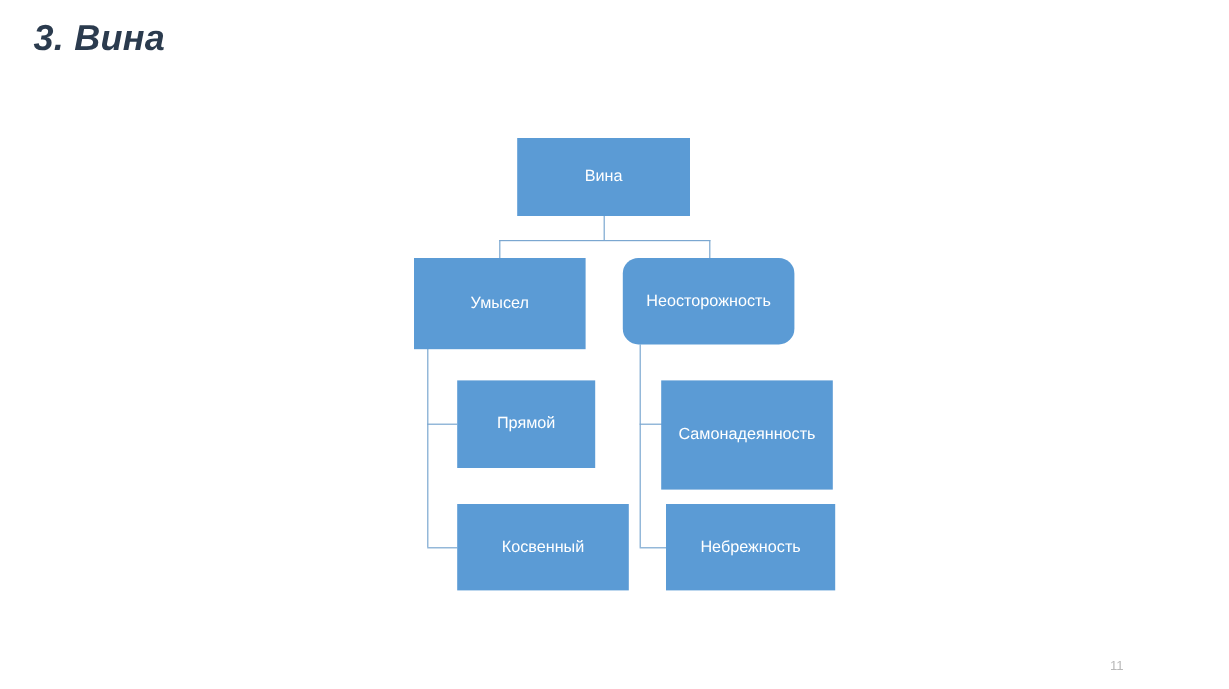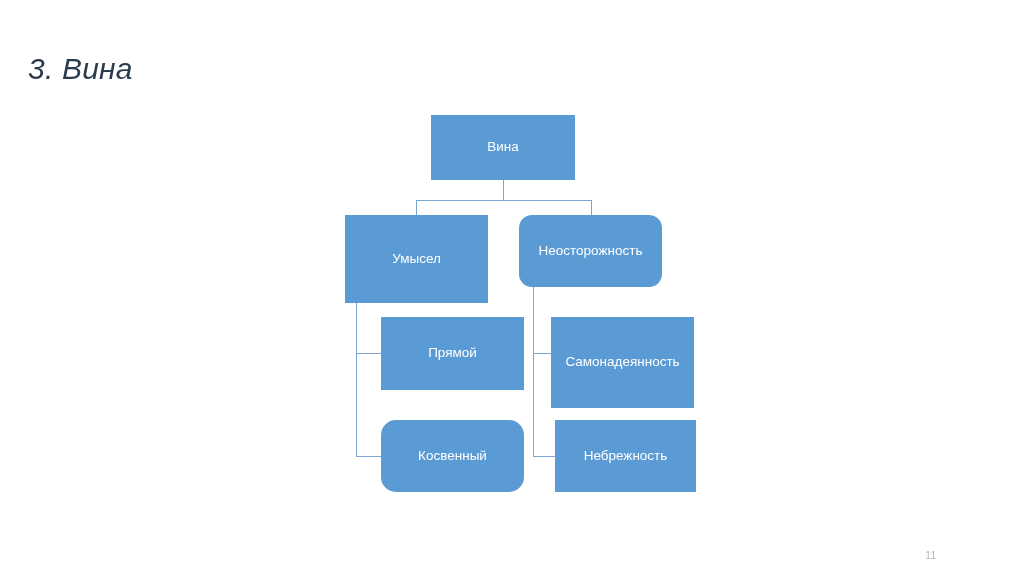--- a/index.html
+++ b/index.html
@@ -16,25 +16,24 @@
     height: 574px;
     background: #ffffff;
     overflow: hidden;
   }
   #slide-title {
     position: absolute;
     left: 28px;
     top: 16px;
     font-size: 30px;
     font-style: italic;
-    font-weight: 400;
+    font-weight: 700;
     color: #2b3b4e;
     letter-spacing: 0.2px;
     white-space: nowrap;
-    margin-top: 36px;
   }
   #page-number {
     position: absolute;
     left: 925px;
     top: 538px;
     font-size: 11px;
     color: #b9b9b9;
     font-style: normal;
     margin-top: 11px;
   }
@@ -85,37 +84,37 @@
     <div class="conn conn-h" style="left:356px; top:456px; width:25px;"></div>
 
     <div class="conn conn-v" style="left:533px; top:287px; height:169px;"></div>
     <div class="conn conn-h" style="left:533px; top:353px; width:22px;"></div>
     <div class="conn conn-h" style="left:533px; top:456px; width:22px;"></div>
 
     <div class="node" style="left:431px; top:115px; width:144px; height:65px;">
       <span>Вина</span>
     </div>
 
-    <div class="node" style="left:345px; top:215px; width:143px; height:88px;">
+    <div class="node" style="left:345px; top:215px; width:143px; height:76px;">
       <span>Умысел</span>
     </div>
 
     <div class="node" style="left:519px; top:215px; width:143px; height:72px;border-radius:13px;">
       <span>Неосторожность</span>
     </div>
 
-    <div class="node" style="left:381px; top:317px; width:143px; height:73px;">
+    <div class="node" style="left:381px; top:317px; width:115px; height:73px;">
       <span>Прямой</span>
     </div>
 
     <div class="node" style="left:551px; top:317px; width:143px; height:91px;">
       <span>Самонадеянность</span>
     </div>
 
-    <div class="node" style="left:381px; top:420px; width:143px; height:72px;border-radius:15px;">
+    <div class="node" style="left:381px; top:420px; width:143px; height:72px;">
       <span>Косвенный</span>
     </div>
 
     <div class="node" style="left:555px; top:420px; width:141px; height:72px;">
       <span>Небрежность</span>
     </div>
 
   </div>
 
   <div id="page-number">11</div>

